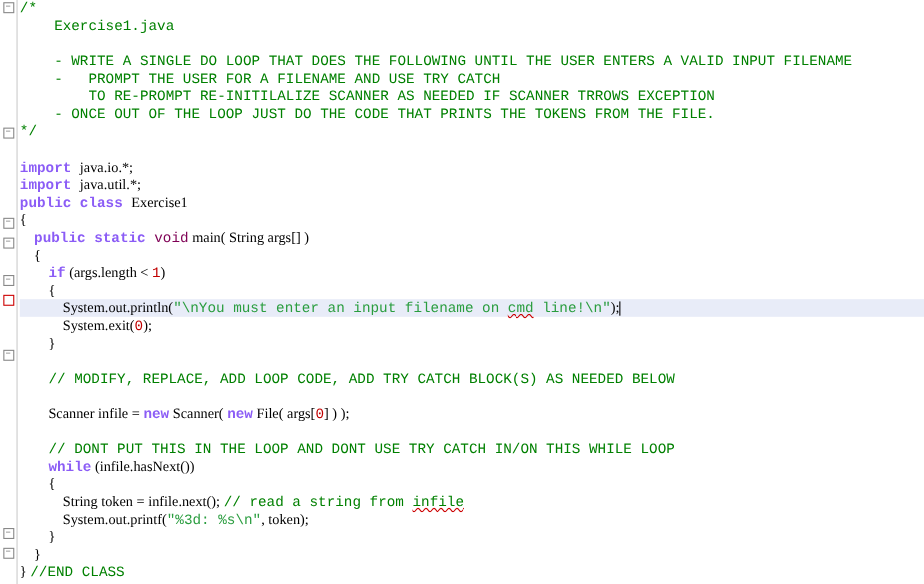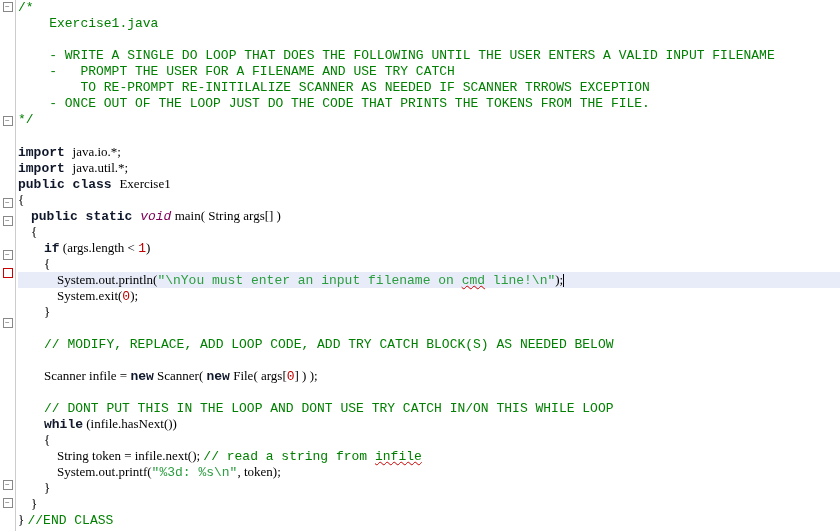--- a/index.html
+++ b/index.html
@@ -40,22 +40,22 @@
   }
   .code {
     flex: 1;
     padding-left: 2px;
     white-space: pre;
     line-height: 16px;
   }
   .line { height: 16px; display: block; }
   .hl { background: #e8ecf8; }
   .c-comment { color: #008000; }
-  .c-keyword { color: #0f172a; font-weight: bold; }
-  .c-mod { color: #7f0055; font-style: italic; }
+  .c-keyword { color: #8b5cf6; font-weight: bold; }
+  .c-mod { color: #7f0055; }
   .c-string { color: #2a9d3f; }
   .c-num { color: #c00000; }
   .c-plain { color: #000; font-family: Liberation Serif, serif; }
   .c-squiggle { text-decoration: underline wavy #c00; text-decoration-thickness:1px; }
   .cursor {
     display:inline-block;
     width:1px;
     height:13px;
     background:#000;
     vertical-align:middle;

